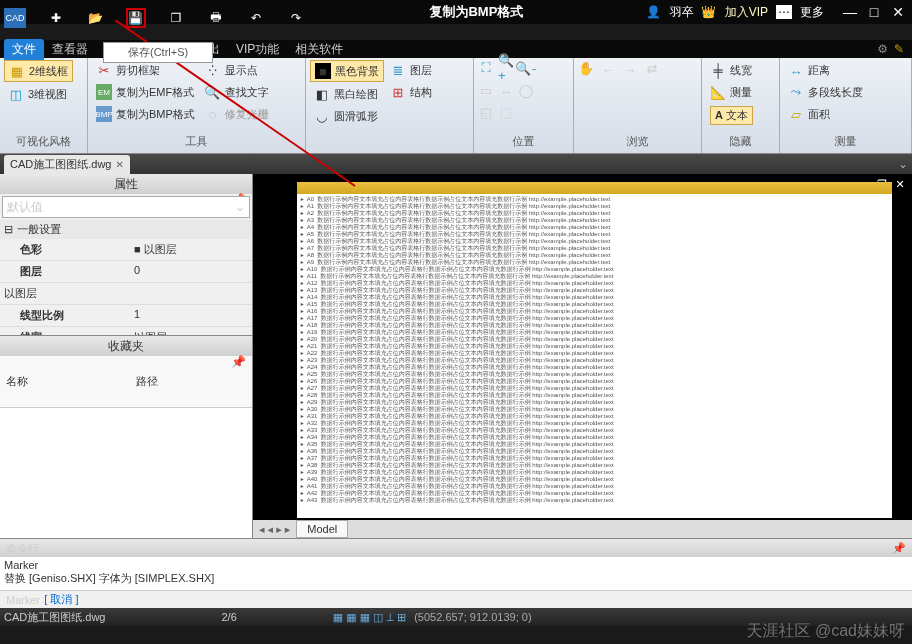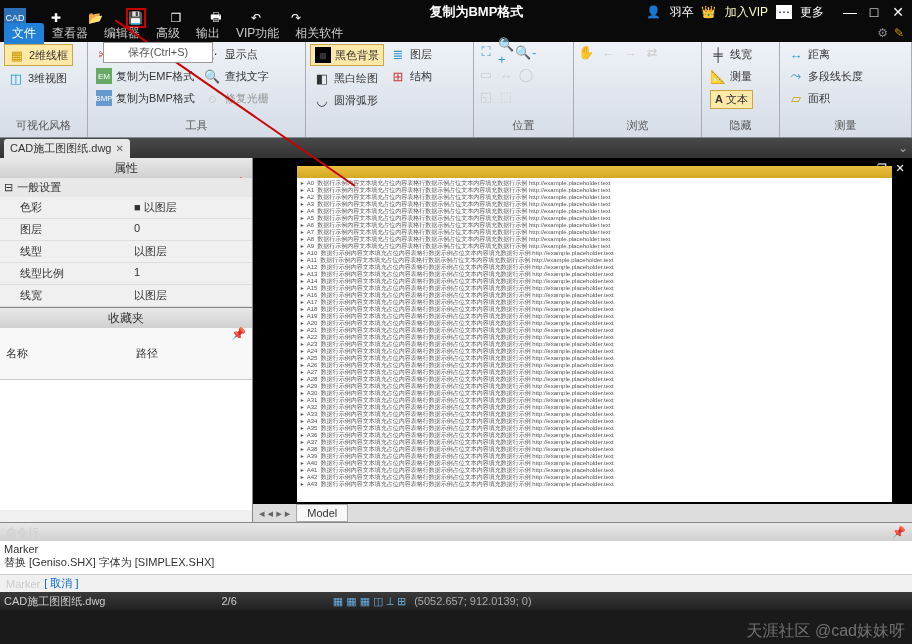--- a/index.html
+++ b/index.html
@@ -9,21 +9,21 @@
 .titlebar-icons { display: flex; gap: 20px; align-items: center; margin-top: 12px; }
 .titlebar-icon { width: 20px; height: 20px; display: flex; align-items: center; justify-content: center; color: #fff; cursor: pointer; }
 .titlebar-icon.highlight { border: 2px solid #c00; }
 .titlebar-title { flex: 1; text-align: center; color: #fff; font-size: 13px; font-weight: bold; }
 .titlebar-user { display: flex; gap: 8px; align-items: center; color: #fff; }
 .crown { color: #ffc800; }
 .vip-label { color: #fef9c3; }
 .win-controls { display: flex; gap: 4px; margin-left: 8px; }
 .win-btn { width: 20px; height: 20px; display: flex; align-items: center; justify-content: center; color: #fff; cursor: pointer; font-size: 14px; }
 
-.menubar { height: 18px; background: #0a0a0a; display: flex; align-items: center; padding-left: 4px; }
+.menubar { height: 18px; background: #0a0a0a; display: flex; align-items: center; padding-left: 4px; margin-top: 16px; }
 .menu-item { padding: 2px 8px; color: #ccc; cursor: pointer; font-size: 12px; }
 .menu-item.active { background: #2180d8; color: #fff; border-radius: 3px 3px 0 0; }
 .settings-corner { margin-left: auto; padding: 0 8px; display: flex; gap: 6px; }
 
 .tooltip { position: absolute; top: 42px; left: 103px; background: #fff; color: #555; border: 1px solid #999; padding: 2px 24px; font-size: 11px; z-index: 100; }
 
 .ribbon { height: 96px; background: linear-gradient(#eef2f7, #d6dde7); display: flex; border-bottom: 1px solid #888; }
 .ribbon-group { border-right: 1px solid #aab; display: flex; flex-direction: column; padding: 2px 4px; }
 .ribbon-group-content { flex: 1; display: flex; gap: 2px; align-items: flex-start; }
 .ribbon-group-label { text-align: center; font-size: 11px; color: #555; padding: 2px 0; }
@@ -41,21 +41,21 @@
 
 .main-area { display: flex; height: 364px; }
 .left-panel { width: 253px; background: #f0f0f0; display: flex; flex-direction: column; border-right: 1px solid #888; }
 .panel-header { height: 20px; background: linear-gradient(#e8e8e8, #d0d0d0); padding: 2px 6px; font-size: 12px; color: #333; display: flex; align-items: center; flex-direction: column; }
 .panel-header .pin { margin-left: auto; cursor: pointer; }
 .prop-select { height: 22px; background: #fff; border: 1px solid #aaa; margin: 2px; padding: 2px 4px; display: flex; align-items: center; font-size: 12px; }
 .prop-select::after { content: "⌄"; margin-left: auto; }
 .prop-section { background: #e8e8e8; padding: 2px 4px; font-size: 11px; color: #333; display: flex; align-items: center; gap: 4px; }
 .prop-row { display: flex; font-size: 11px; border-bottom: 1px solid #ddd; }
 .prop-row > div { padding: 3px 4px; }
-.prop-name { width: 130px; color: #333; padding-left: 20px !important; }
+.prop-name { width: 130px; color: #333; padding-left: 20px !important; font-weight: bold; }
 .prop-val { flex: 1; color: #333; }
 .prop-scroll { overflow-y: auto; height: 110px; position: relative; }
 .prop-scroll::-webkit-scrollbar { width: 14px; }
 .prop-scroll::-webkit-scrollbar-track { background: #e0e0e0; }
 .prop-scroll::-webkit-scrollbar-thumb { background: #c0c0c0; }
 
 .fav-panel { border-top: 1px solid #888; }
 .fav-header-row { display: flex; background: #f8f8f8; border-bottom: 1px solid #ccc; }
 .fav-col { padding: 18px 6px; font-size: 11px; color: #333; }
 .fav-col:first-child { width: 130px; }
@@ -299,35 +299,37 @@
   <span class="expand">⌄</span>
 </div>
 
 <div class="main-area">
 
   <div class="left-panel">
     <div class="panel-header">
       <span>属性</span>
       <span class="pin">📌</span>
     </div>
+    <div class="prop-select">
+        <span>默认值</span>
+      </div>
     <div class="prop-section">
         <span>⊟</span>
         <span>一般设置</span>
       </div>
     <div class="prop-scroll">
       <div class="prop-row">
           <div class="prop-name">色彩</div>
           <div class="prop-val">■ 以图层</div>
         </div>
       <div class="prop-row">
           <div class="prop-name">图层</div>
           <div class="prop-val">0</div>
         </div>
       <div class="prop-row">
-          <div class="prop-name">线型</div>
           <div class="prop-val">以图层</div>
         </div>
       <div class="prop-row">
           <div class="prop-name">线型比例</div>
           <div class="prop-val">1</div>
         </div>
       <div class="prop-row">
           <div class="prop-name">线宽</div>
           <div class="prop-val">以图层</div>
         </div>

